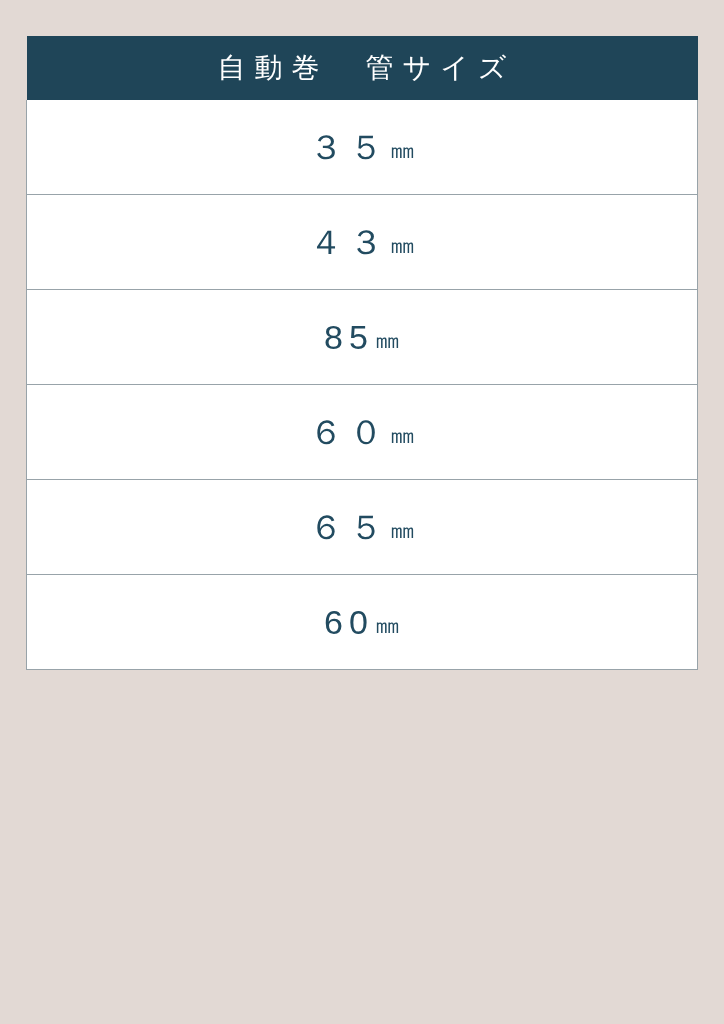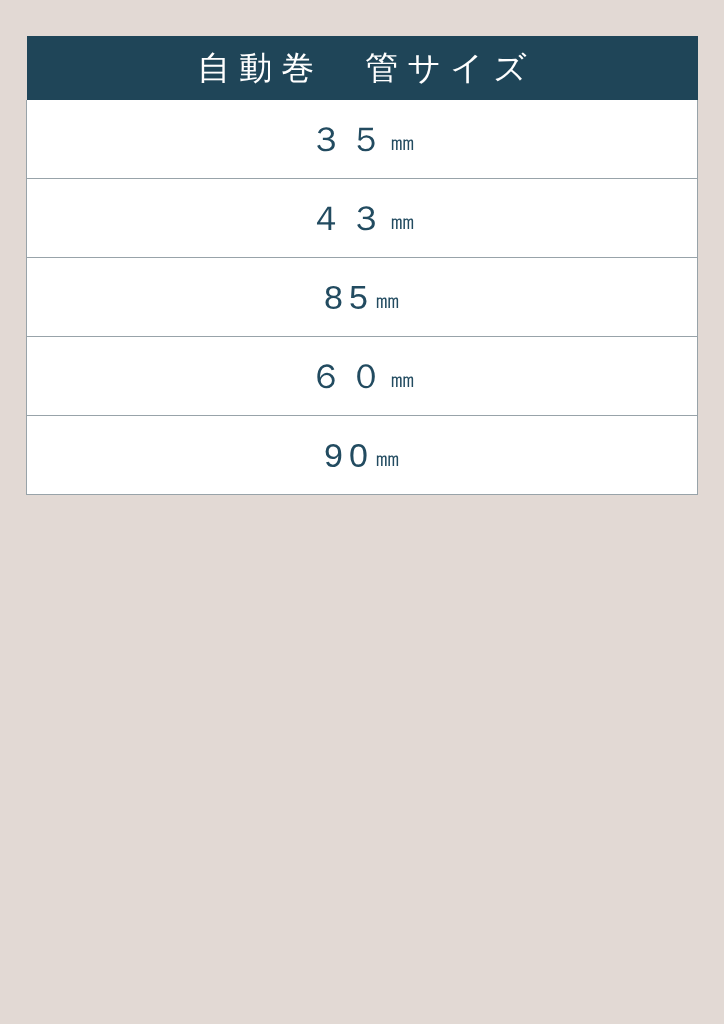--- a/index.html
+++ b/index.html
@@ -27,32 +27,32 @@
     table-layout: fixed;
   }
 
   .size-table thead th {
     background: #1f4558;
     color: #ffffff;
     height: 64px;
     padding: 0;
     text-align: center;
     vertical-align: middle;
-    font-size: 33px;
+    font-size: 28px;
     font-weight: 400;
     letter-spacing: 9px;
     text-indent: 9px;
     line-height: 1.1;
     border: none;
   }
 
   .size-table tbody td {
     background: #ffffff;
     height: 78px;
-    padding: 0;
+    padding: 8px;
     text-align: center;
     vertical-align: middle;
     border: 1px solid #98a3a9;
     color: #224b60;
     font-size: 34px;
     font-weight: 400;
     line-height: 1;
     white-space: nowrap;
   }
 
@@ -90,17 +90,20 @@
         <tr>
           <td><span class="val-num">４３</span><span class="val-unit">㎜</span></td>
         </tr>
         <tr>
           <td><span class="val-num">85</span><span class="val-unit">㎜</span></td>
         </tr>
         <tr>
           <td><span class="val-num">６０</span><span class="val-unit">㎜</span></td>
         </tr>
         <tr>
-          <td><span class="val-num">90</span><span class="val-unit">㎜</span></td>
+          <td><span class="val-num">６５</span><span class="val-unit">㎜</span></td>
+        </tr>
+        <tr>
+          <td><span class="val-num">60</span><span class="val-unit">㎜</span></td>
         </tr>
       </tbody>
   </table>
 </div>
 
 </body></html>

